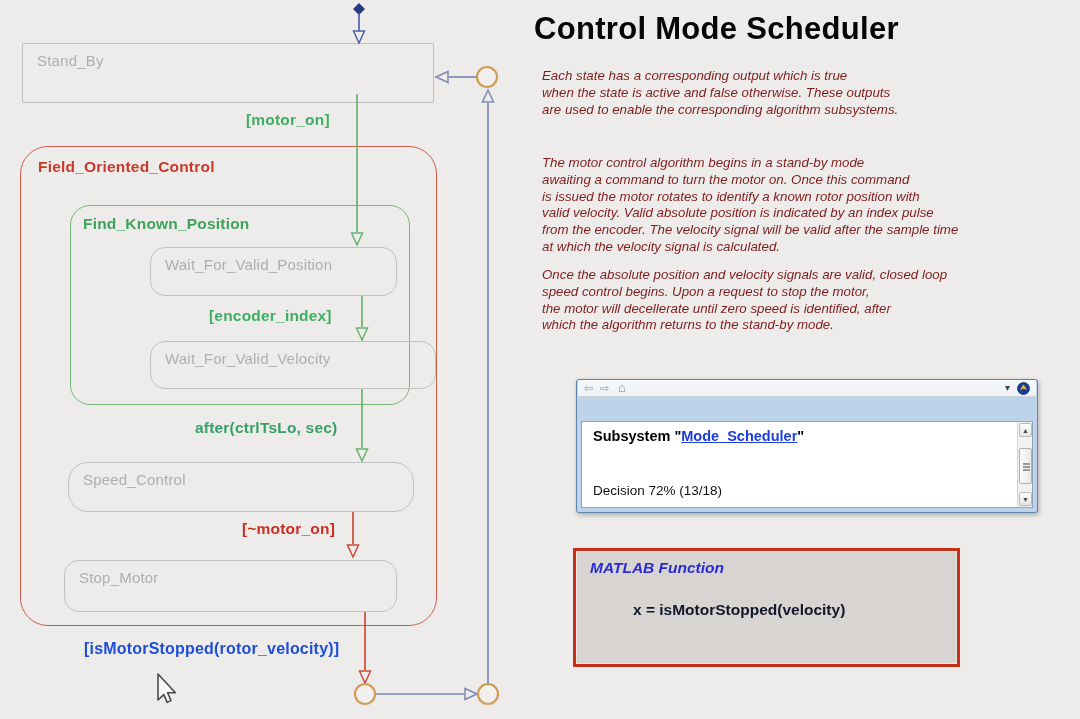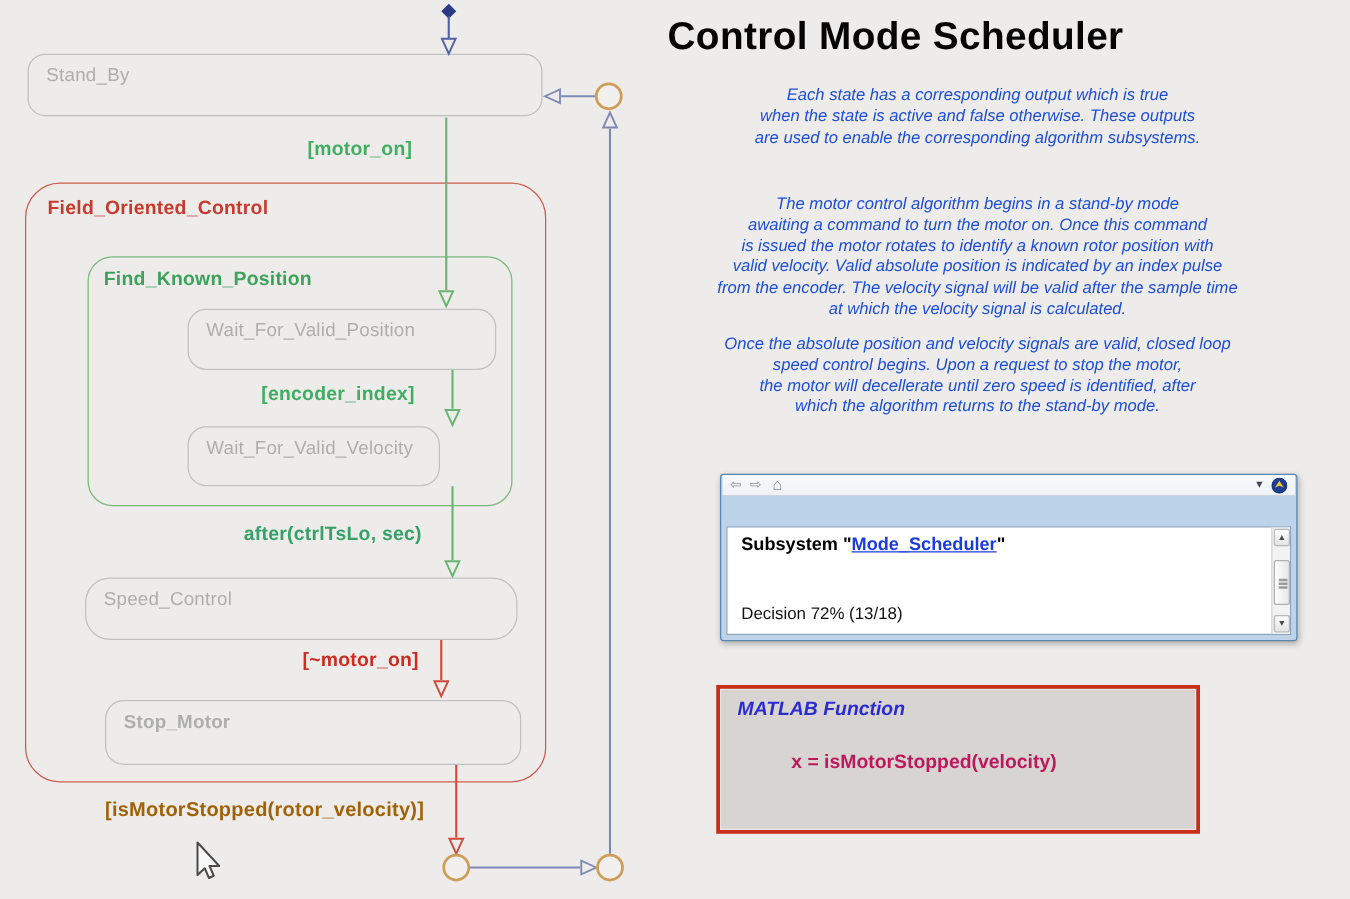--- a/index.html
+++ b/index.html
@@ -3,45 +3,45 @@
 <meta charset="utf-8">
 <style>
   * { margin:0; padding:0; box-sizing:border-box; }
   html,body { width:1080px; height:719px; }
   body { font-family:"Liberation Sans", sans-serif; background:#edecea; overflow:hidden; }
   #stage { position:relative; width:1080px; height:719px; background:#edecea; }
 
   
   .state { position:absolute; background:transparent; }
   .state .slabel { position:absolute; left:14px; top:8px; font-size:15px; letter-spacing:.2px; }
-  #st-standby { left:22px; top:43px; width:412px; height:50px; border:1.6px solid #bfbfbf; border-radius:14px; z-index:1; }
+  #st-standby { left:22px; top:43px; width:412px; height:60px; border:1.6px solid #bfbfbf; border-radius:2px; z-index:1; }
   #st-standby .slabel, .graylbl { color:#aeaeae; }
   #st-foc { left:20px; top:146px; width:417px; height:480px; border:1.9px solid #cd5c4e; border-radius:28px; z-index:1; }
   #st-foc .slabel { color:#ca392c; font-weight:bold; font-size:15.5px; left:17px; top:11px; }
   #st-fkp { left:70px; top:205px; width:340px; height:200px; border:1.7px solid #7ab97b; border-radius:20px; z-index:1; }
   #st-fkp .slabel { color:#3ea35a; font-weight:bold; font-size:15.5px; left:12px; top:9px;text-align:center; }
   #st-wfvp { left:150px; top:247px; width:247px; height:49px; border:1.6px solid #c1c1c1; border-radius:15px; z-index:1; }
-  #st-wfvv { left:150px; top:341px; width:202px; height:48px; border:1.6px solid #c1c1c1; border-radius:15px; z-index:1;text-decoration:underline; }
+  #st-wfvv { left:150px; top:341px; width:286px; height:48px; border:1.6px solid #c1c1c1; border-radius:15px; z-index:1;text-decoration:underline; }
   #st-speed { left:68px; top:462px; width:346px; height:50px; border:1.6px solid #c1c1c1; border-radius:20px; z-index:1; }
-  #st-stop { left:84px; top:560px; width:333px; height:52px; border:1.6px solid #c1c1c1; border-radius:15px; z-index:1;font-weight:bold; }
+  #st-stop { left:64px; top:560px; width:333px; height:52px; border:1.6px solid #c1c1c1; border-radius:15px; z-index:1; }
 
   
   .tlabel { position:absolute; font-weight:bold; z-index:4; letter-spacing:.2px; }
   #tl-motoron { left:246px; top:111px; font-size:15.5px; color:#3fae63; }
   #tl-encoder { left:209px; top:307px; font-size:15.5px; color:#3fae63; }
   #tl-after { left:195px; top:419px; font-size:15.5px; color:#35a169; }
   #tl-notmotoron { left:242px; top:520px; font-size:15.5px; color:#cd2d20; }
-  #tl-stopped { left:84px; top:640px; font-size:16px; color:#a16207; }
+  #tl-stopped { left:84px; top:640px; font-size:16px; color:#1d4ed8; }
 
   
   #wires { position:absolute; left:0; top:0; width:1080px; height:719px; z-index:3; pointer-events:none; }
 
   
   #main-title { position:absolute; left:534px; top:11px; font-size:31px; font-weight:bold; color:#050505; letter-spacing:.3px; z-index:2; }
-  .para { position:absolute; left:542px; width:480px; font-size:13.3px; line-height:16.8px; font-style:italic; color:#1d4ed8; white-space:pre-line; z-index:2;text-align:center; }
+  .para { position:absolute; left:542px; width:480px; font-size:13.3px; line-height:16.8px; font-style:italic; color:#7f1d1d; white-space:pre-line; z-index:2; }
   #para1 { top:68px; }
   #para2 { top:155px; }
   #para3 { top:267px; }
 
   
   #cov-win { position:absolute; left:576px; top:379px; width:462px; height:134px; z-index:2;
              border:1px solid #5e86ad; border-radius:3px; background:#bdd3ea; box-shadow:1px 2px 5px rgba(0,0,0,.28); }
   #cov-titlebar { position:relative; height:22px; border-radius:2px 2px 0 0;
                   background:linear-gradient(#e6f0fb, #cfe0f2 45%, #b7cde7); }
   #cov-icon { position:absolute; left:7px; top:4px; width:15px; height:14px; }
@@ -66,21 +66,21 @@
   #cov-scroll { position:absolute; right:0; top:0; bottom:0; width:15px; background:#f2f2f2; border-left:1px solid #d4d4d4; }
   .sc-btn { position:absolute; left:1px; width:13px; height:14px; background:linear-gradient(#fdfdfd,#e3e3e3); border:1px solid #b9b9b9; border-radius:2px; font-size:7px; color:#4a4a4a; text-align:center; line-height:13px; }
   #sc-up { top:1px; } #sc-dn { bottom:1px; }
   #sc-thumb { position:absolute; left:1px; top:26px; width:13px; height:36px; background:linear-gradient(90deg,#fdfdfd,#e8e8e8); border:1px solid #b0b0b0; border-radius:2px; }
   #sc-thumb::after { content:""; position:absolute; left:3px; top:14px; width:7px; height:1.5px; background:#9a9a9a; box-shadow:0 3px 0 #9a9a9a, 0 6px 0 #9a9a9a; }
 
   
   #mlfn { position:absolute; left:573px; top:548px; width:387px; height:119px; z-index:2;
           background:#d7d4d1; border:3px solid #c92f16; box-shadow:inset 0 0 0 1px #e9e7e4; }
   #mlfn-label { position:absolute; left:14px; top:8px; font-size:15.5px; font-style:italic; font-weight:bold; color:#2b2bd4; }
-  #mlfn-code { position:absolute; left:57px; top:50px; font-size:15.5px; font-weight:bold; color:#be185d;text-align:center; }
+  #mlfn-code { position:absolute; left:57px; top:50px; font-size:15.5px; font-weight:bold; color:#0f172a;text-align:center; }
 </style>
 </head>
 <body>
 
 <div id="stage">
 
   <div class="state" id="st-standby">
     <span class="slabel">Stand_By</span>
   </div>
   <div class="state" id="st-foc">

